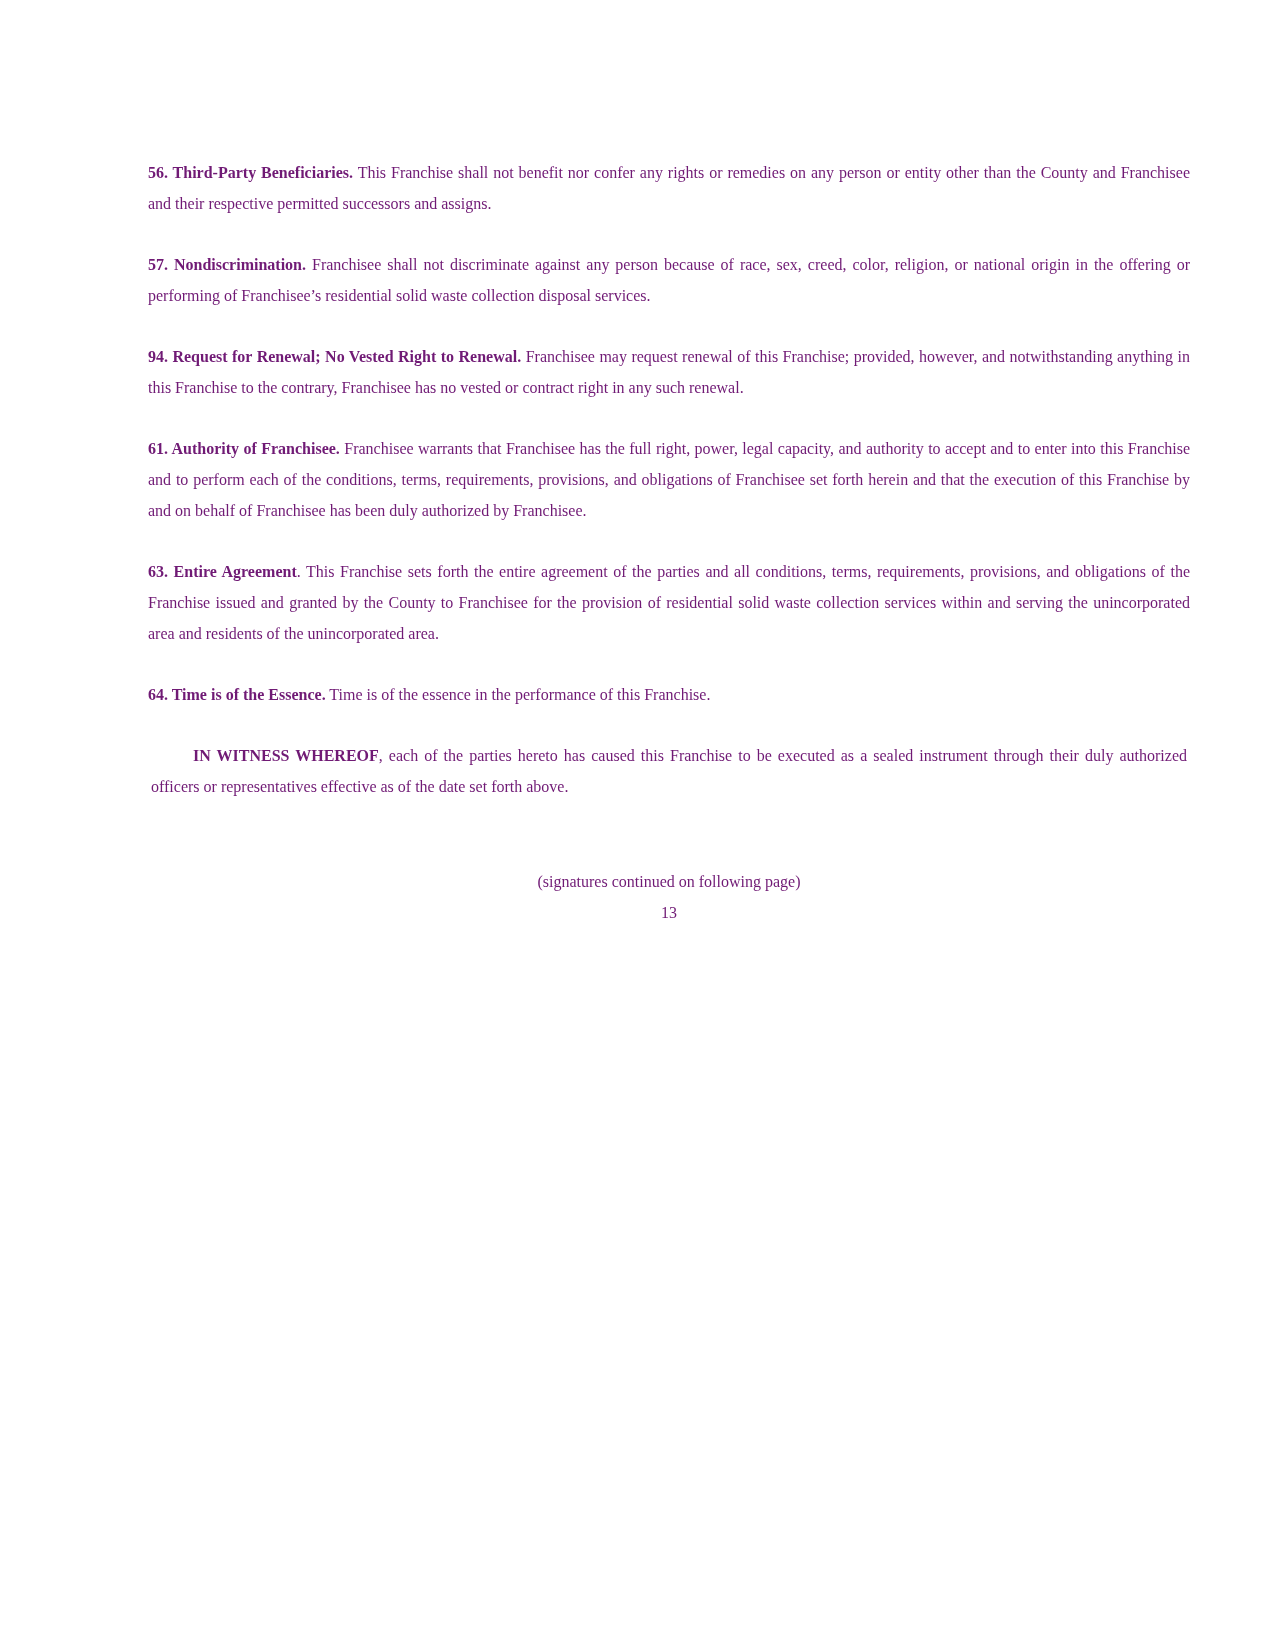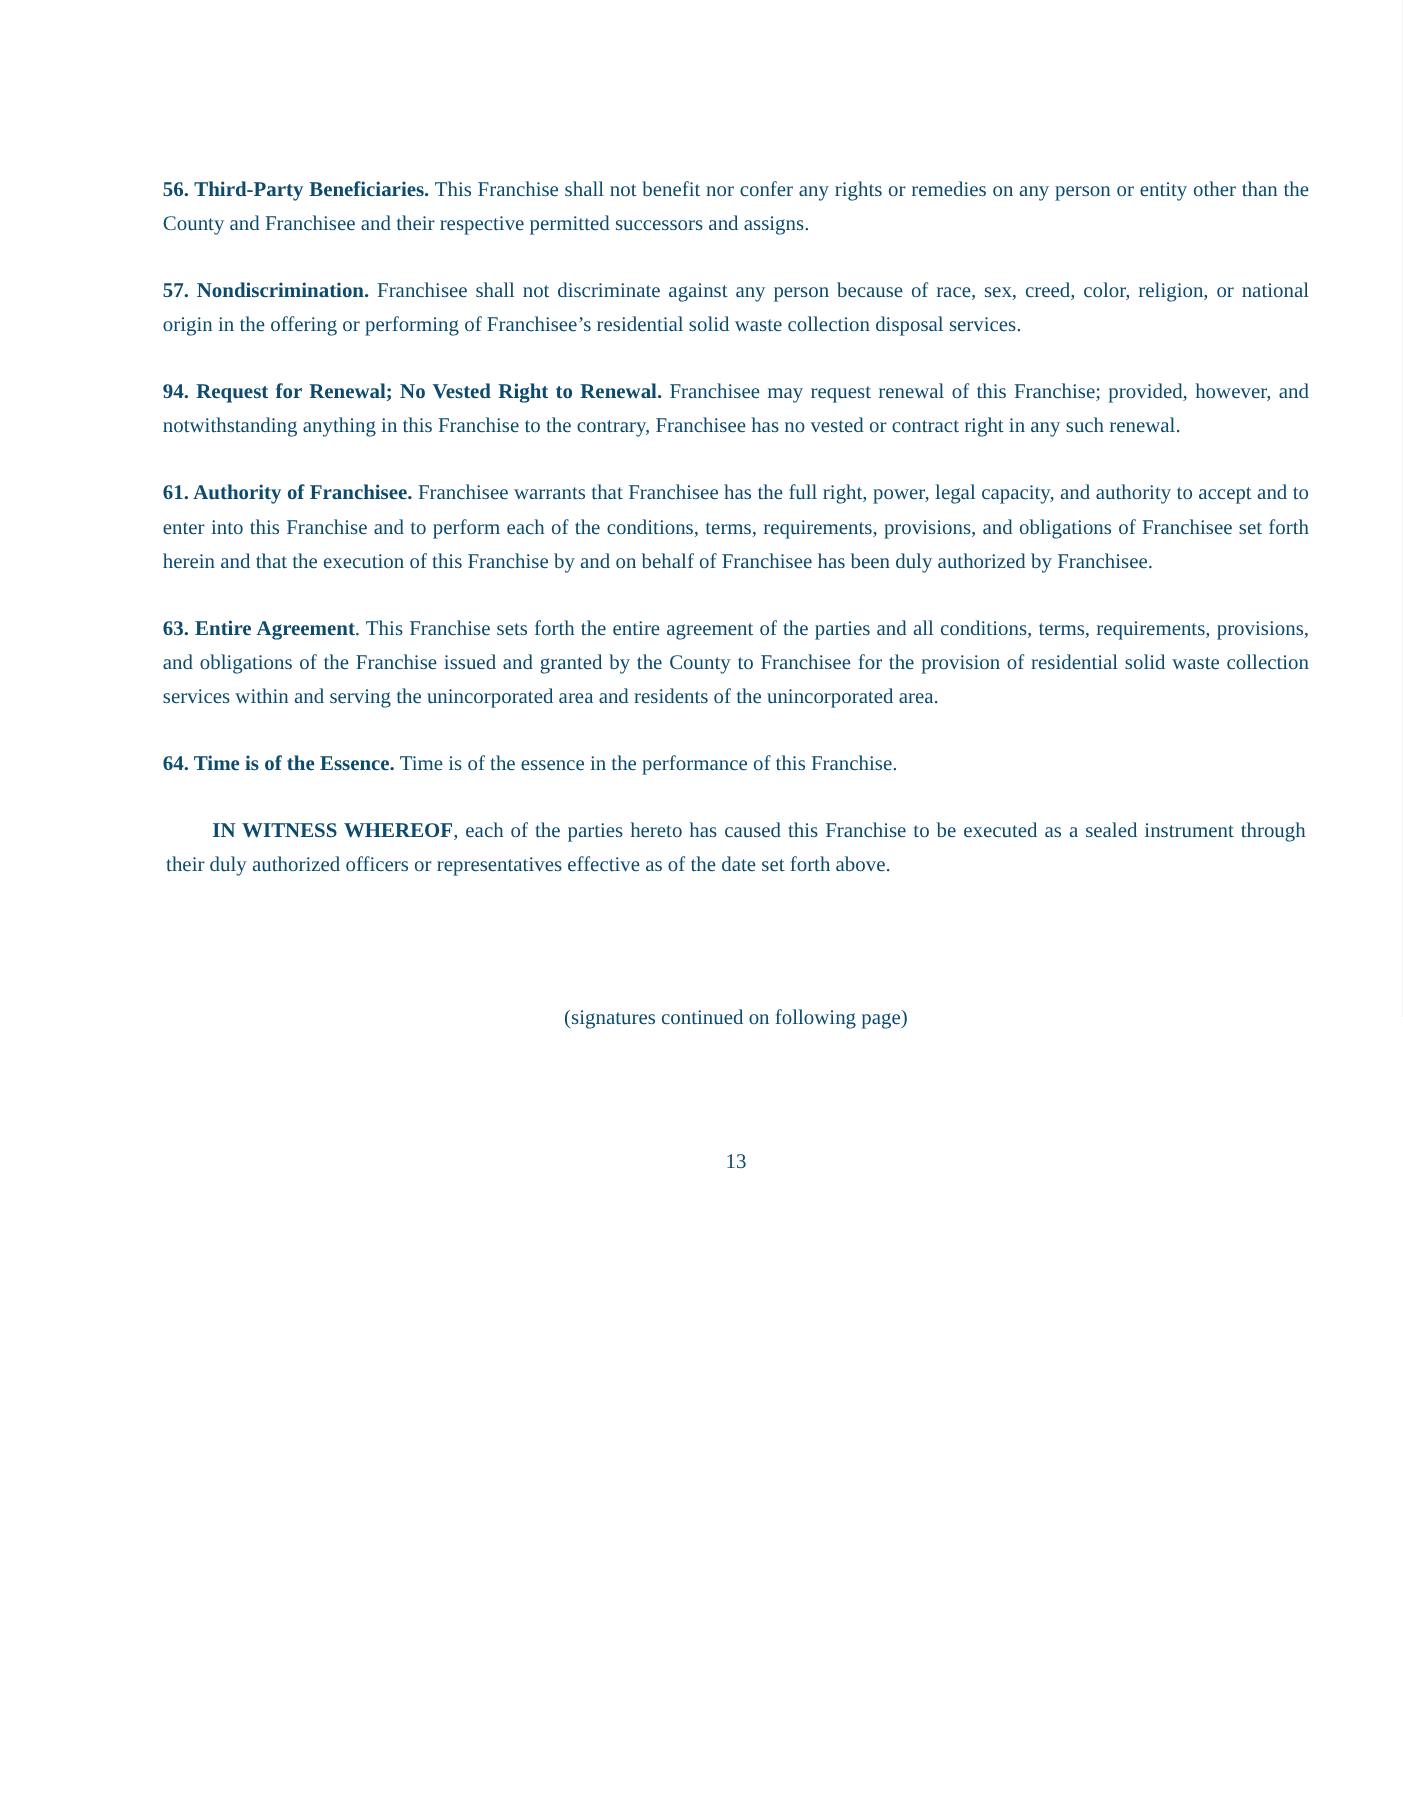--- a/index.html
+++ b/index.html
@@ -9,46 +9,45 @@
   }
   .page {
     position: relative;
     width: 1275px;
     height: 1651px;
     margin: 0 auto;
     background: #ffffff;
     box-sizing: border-box;
     padding: 157px 85px 0 148px;
     font-family: "Liberation Serif", "DejaVu Serif", serif;
-    font-size: 19px;
+    font-size: 16px;
     line-height: 31px;
-    color: #0c4a6e;
+    color: #701a75;
     overflow: hidden;
   }
   p.section {
     margin: 0 0 30px 0;
     text-align: justify;
   }
   p.section .heading {
     font-weight: bold;
   }
   p.witness {
     margin: 3px;
     text-align: justify;
     text-indent: 42px;
   }
   p.witness .lead {
     font-weight: bold;
   }
   .continuation {
-    margin-top: 108px;
+    margin-top: 64px;
     text-align: center;
   }
   .page-number {
-    margin-top: 100px;
     text-align: center;
   }
 </style>
 </head>
 <body>
 
 <div class="page">
 
   <p class="section"><span class="heading">56. Third-Party Beneficiaries.</span><span class="body"> This Franchise shall not benefit nor confer any rights or remedies on any person or entity other than the County and Franchisee and their respective permitted successors and assigns.</span></p>
 

